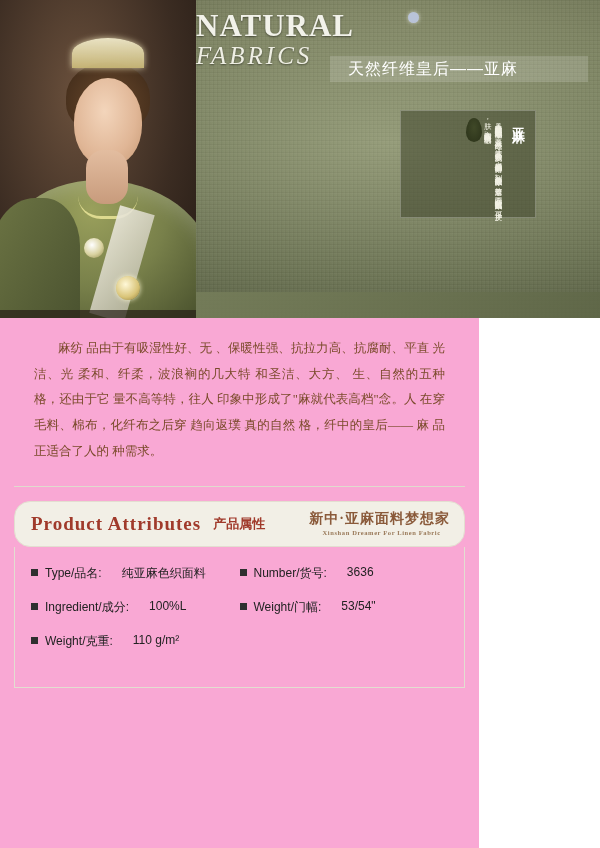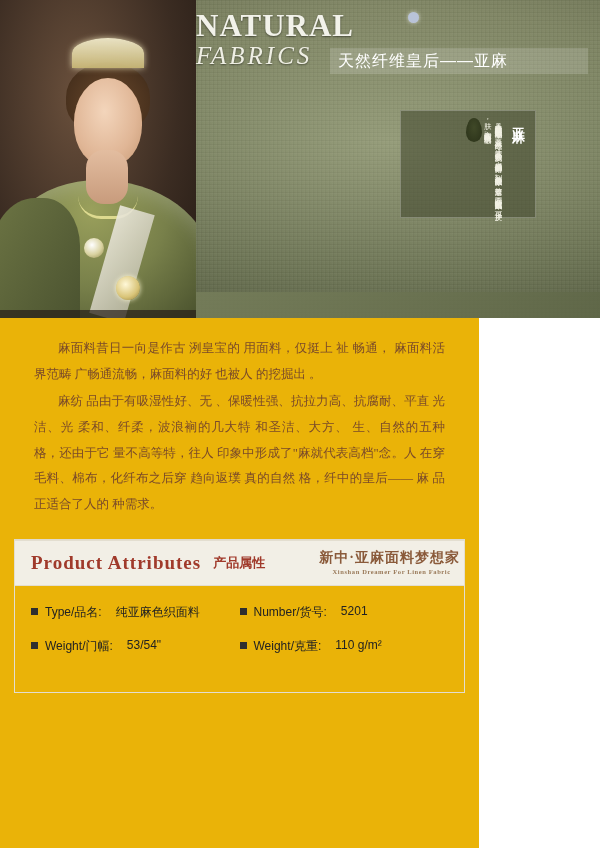--- a/index.html
+++ b/index.html
@@ -2,21 +2,21 @@
 <html><head>
 <meta charset="utf-8">
 <style>
   html,body{margin:0;padding:0;}
   body{
     width:600px;height:848px;
     background:#ffffff;
     font-family:"Liberation Sans",sans-serif;
     overflow:hidden;
   }
-  .page{position:relative;width:479px;height:848px;background:#eab308;}
+  .page{position:relative;width:479px;height:848px;background:#f9a8d4;}
 
   
   .hero{position:relative;width:600px;height:318px;overflow:hidden;
         background:linear-gradient(180deg,#8e9470 0%,#7e8663 40%,#6f7757 100%);}
   .hero-texture{position:absolute;inset:0;
         background-image:
           repeating-linear-gradient(90deg, rgba(255,255,255,0.045) 0 1px, rgba(0,0,0,0.045) 1px 2px, rgba(255,255,255,0.02) 2px 4px),
           repeating-linear-gradient(0deg, rgba(255,255,255,0.05) 0 1px, rgba(0,0,0,0.05) 1px 2px, rgba(255,255,255,0.02) 2px 4px);
         opacity:.85;}
   .hero-vignette{position:absolute;inset:0;
@@ -53,23 +53,23 @@
        background:radial-gradient(circle at 40% 35%, #fff8d8, #d9c478 60%, #8c7a35 100%);
        box-shadow:0 0 5px rgba(255,250,210,.9);}
   .portrait .brooch{position:absolute;left:84px;top:238px;width:20px;height:20px;border-radius:50%;
        background:radial-gradient(circle at 40% 35%, #ffffff, #d9d2a0 55%, #8d8748 100%);}
 
   .hero-title{position:absolute;left:196px;top:10px;color:#ffffff;line-height:1;}
   .hero-title .l1{font-family:"Liberation Serif",serif;font-weight:bold;font-size:31px;letter-spacing:1px;
        color:#f2f2ea;text-shadow:0 1px 2px rgba(0,0,0,.45);}
   .hero-title .l2{font-family:"Liberation Serif",serif;font-style:italic;font-size:25px;letter-spacing:3px;
        color:#efefe4;margin-top:2px;text-shadow:0 1px 2px rgba(0,0,0,.45);}
-  .hero-sub{position:absolute;left:330px;top:48px;width:258px;height:26px;
+  .hero-sub{position:absolute;left:330px;top:56px;width:258px;height:26px;
        background:rgba(255,255,255,.16);color:#fff;font-size:16px;letter-spacing:1px;
-       display:flex;align-items:center;padding-left:8px;box-sizing:border-box;}
+       display:flex;align-items:center;padding-left:18px;box-sizing:border-box;}
   .hero-dot{position:absolute;left:408px;top:12px;width:11px;height:11px;border-radius:50%;
        background:#b9c3d8;box-shadow:0 0 4px rgba(255,255,255,.6);}
 
   .hero-card{position:absolute;left:400px;top:110px;width:136px;height:108px;
        background:rgba(64,70,44,.55);border:1px solid rgba(255,255,255,.25);
        padding:6px 8px;box-sizing:border-box;}
   .hero-card .vtext{
        writing-mode:vertical-rl;text-orientation:upright;
        font-size:7.5px;line-height:1.45;color:#f2f1e4;height:96px;
        letter-spacing:.5px;}
@@ -97,32 +97,32 @@
   .body-copy{margin:18px 34px 0 34px;color:#7a4a2a;font-size:12.5px;line-height:2.05;
        text-align:justify;font-family:"Liberation Serif",serif;}
   .body-copy p{margin:0 0 2px 0;text-indent:24px;}
 
   
   .sec{position:relative;margin:0 14px;height:44px;background:#f2efe6;border:1px solid #e3ded0;
        display:flex;align-items:center;}
   .sec .en{font-family:"Liberation Serif",serif;font-size:19px;font-weight:bold;color:#a03a2b;
        letter-spacing:1px;margin-left:16px;}
   .sec .cn{font-size:13px;color:#a03a2b;margin-left:12px;font-weight:bold;}
-  .brand{position:absolute;right:4px;top:8px;text-align:center;}
+  .brand{position:absolute;right:14px;top:8px;text-align:center;}
   .brand .cn{font-family:"Liberation Serif",serif;font-size:14px;color:#8a5a3a;letter-spacing:1px;font-weight:bold;}
   .brand .en{font-size:6.5px;color:#9a7a5a;letter-spacing:.6px;margin-top:1px;}
 
   
   .attr-box{margin:0 14px;border:1px solid #e3ded0;border-top:none;padding:18px 16px 20px 16px;}
   .attr-grid{display:flex;flex-wrap:wrap;}
   .attr{width:50%;box-sizing:border-box;display:flex;align-items:flex-start;
         font-size:12px;color:#3a3a3a;margin-bottom:17px;}
   .bullet{width:7px;height:7px;background:#2f2f2f;margin:4px 7px 0 0;flex:none;}
   .attr .k{color:#222;}
-  .attr .v{color:#222;margin-left:14px;text-align:center;}
+  .attr .v{color:#222;margin-left:20px;text-align:center;}
 
   .divider{margin:16px 14px 0 14px;height:1px;background:#e0dbcd;}
 
   .foot-space{height:10px;}
 </style>
 </head>
 <body>
 
 <div class="page">
 
@@ -160,46 +160,50 @@
       </div>
     </div>
     <div class="leaf"></div>
 
     <div class="hero-strip"></div>
     <div class="hero-strip2"></div>
   </div>
 
 
   <div class="body-copy">
-    <p>麻面料昔日一向是作古 洌皇宝的 用面料，仅挺上 祉 畅通， 麻面料活 界范畴 广畅通流畅，麻面料的好 也被人 的挖掘出 。</p>
     <p>麻纺 品由于有吸湿性好、无 、保暖性强、抗拉力高、抗腐耐、平直 光洁、光 柔和、纤柔，波浪裥的几大特 和圣洁、大方、 生、自然的五种 格，还由于它 量不高等特，往人 印象中形成了"麻就代表高档"念。人 在穿 毛料、棉布，化纤布之后穿 趋向返璞 真的自然 格，纤中的皇后—— 麻 品正适合了人的 种需求。</p>
   </div>
 
   <div class="divider" style="margin-top:22px;"></div>
 
-  <div class="sec" style="margin-top:0;">
+  <div class="sec" style="margin-top:14px;border-radius:16px;">
     <div class="en">Product Attributes</div>
     <div class="cn">产品属性</div>
     <div class="brand">
       <div class="cn">新中·亚麻面料梦想家</div>
       <div class="en">Xinshan  Dreamer  For  Linen  Fabric</div>
     </div>
   </div>
 
   <div class="attr-box">
     <div class="attr-grid">
       <div class="attr">
         <div class="bullet"></div>
         <div class="k">Type/品名:</div>
         <div class="v">纯亚麻色织面料</div>
       </div>
       <div class="attr">
         <div class="bullet"></div>
         <div class="k">Number/货号:</div>
-        <div class="v">5201</div>
+        <div class="v">3636</div>
+      </div>
+      <div class="attr">
+        <div class="bullet"></div>
+        <div class="k">Ingredient/成分:</div>
+        <div class="v">100%L</div>
       </div>
       <div class="attr">
         <div class="bullet"></div>
         <div class="k">Weight/门幅:</div>
         <div class="v">53/54"</div>
       </div>
       <div class="attr">
         <div class="bullet"></div>
         <div class="k">Weight/克重:</div>
         <div class="v">110 g/m²</div>

